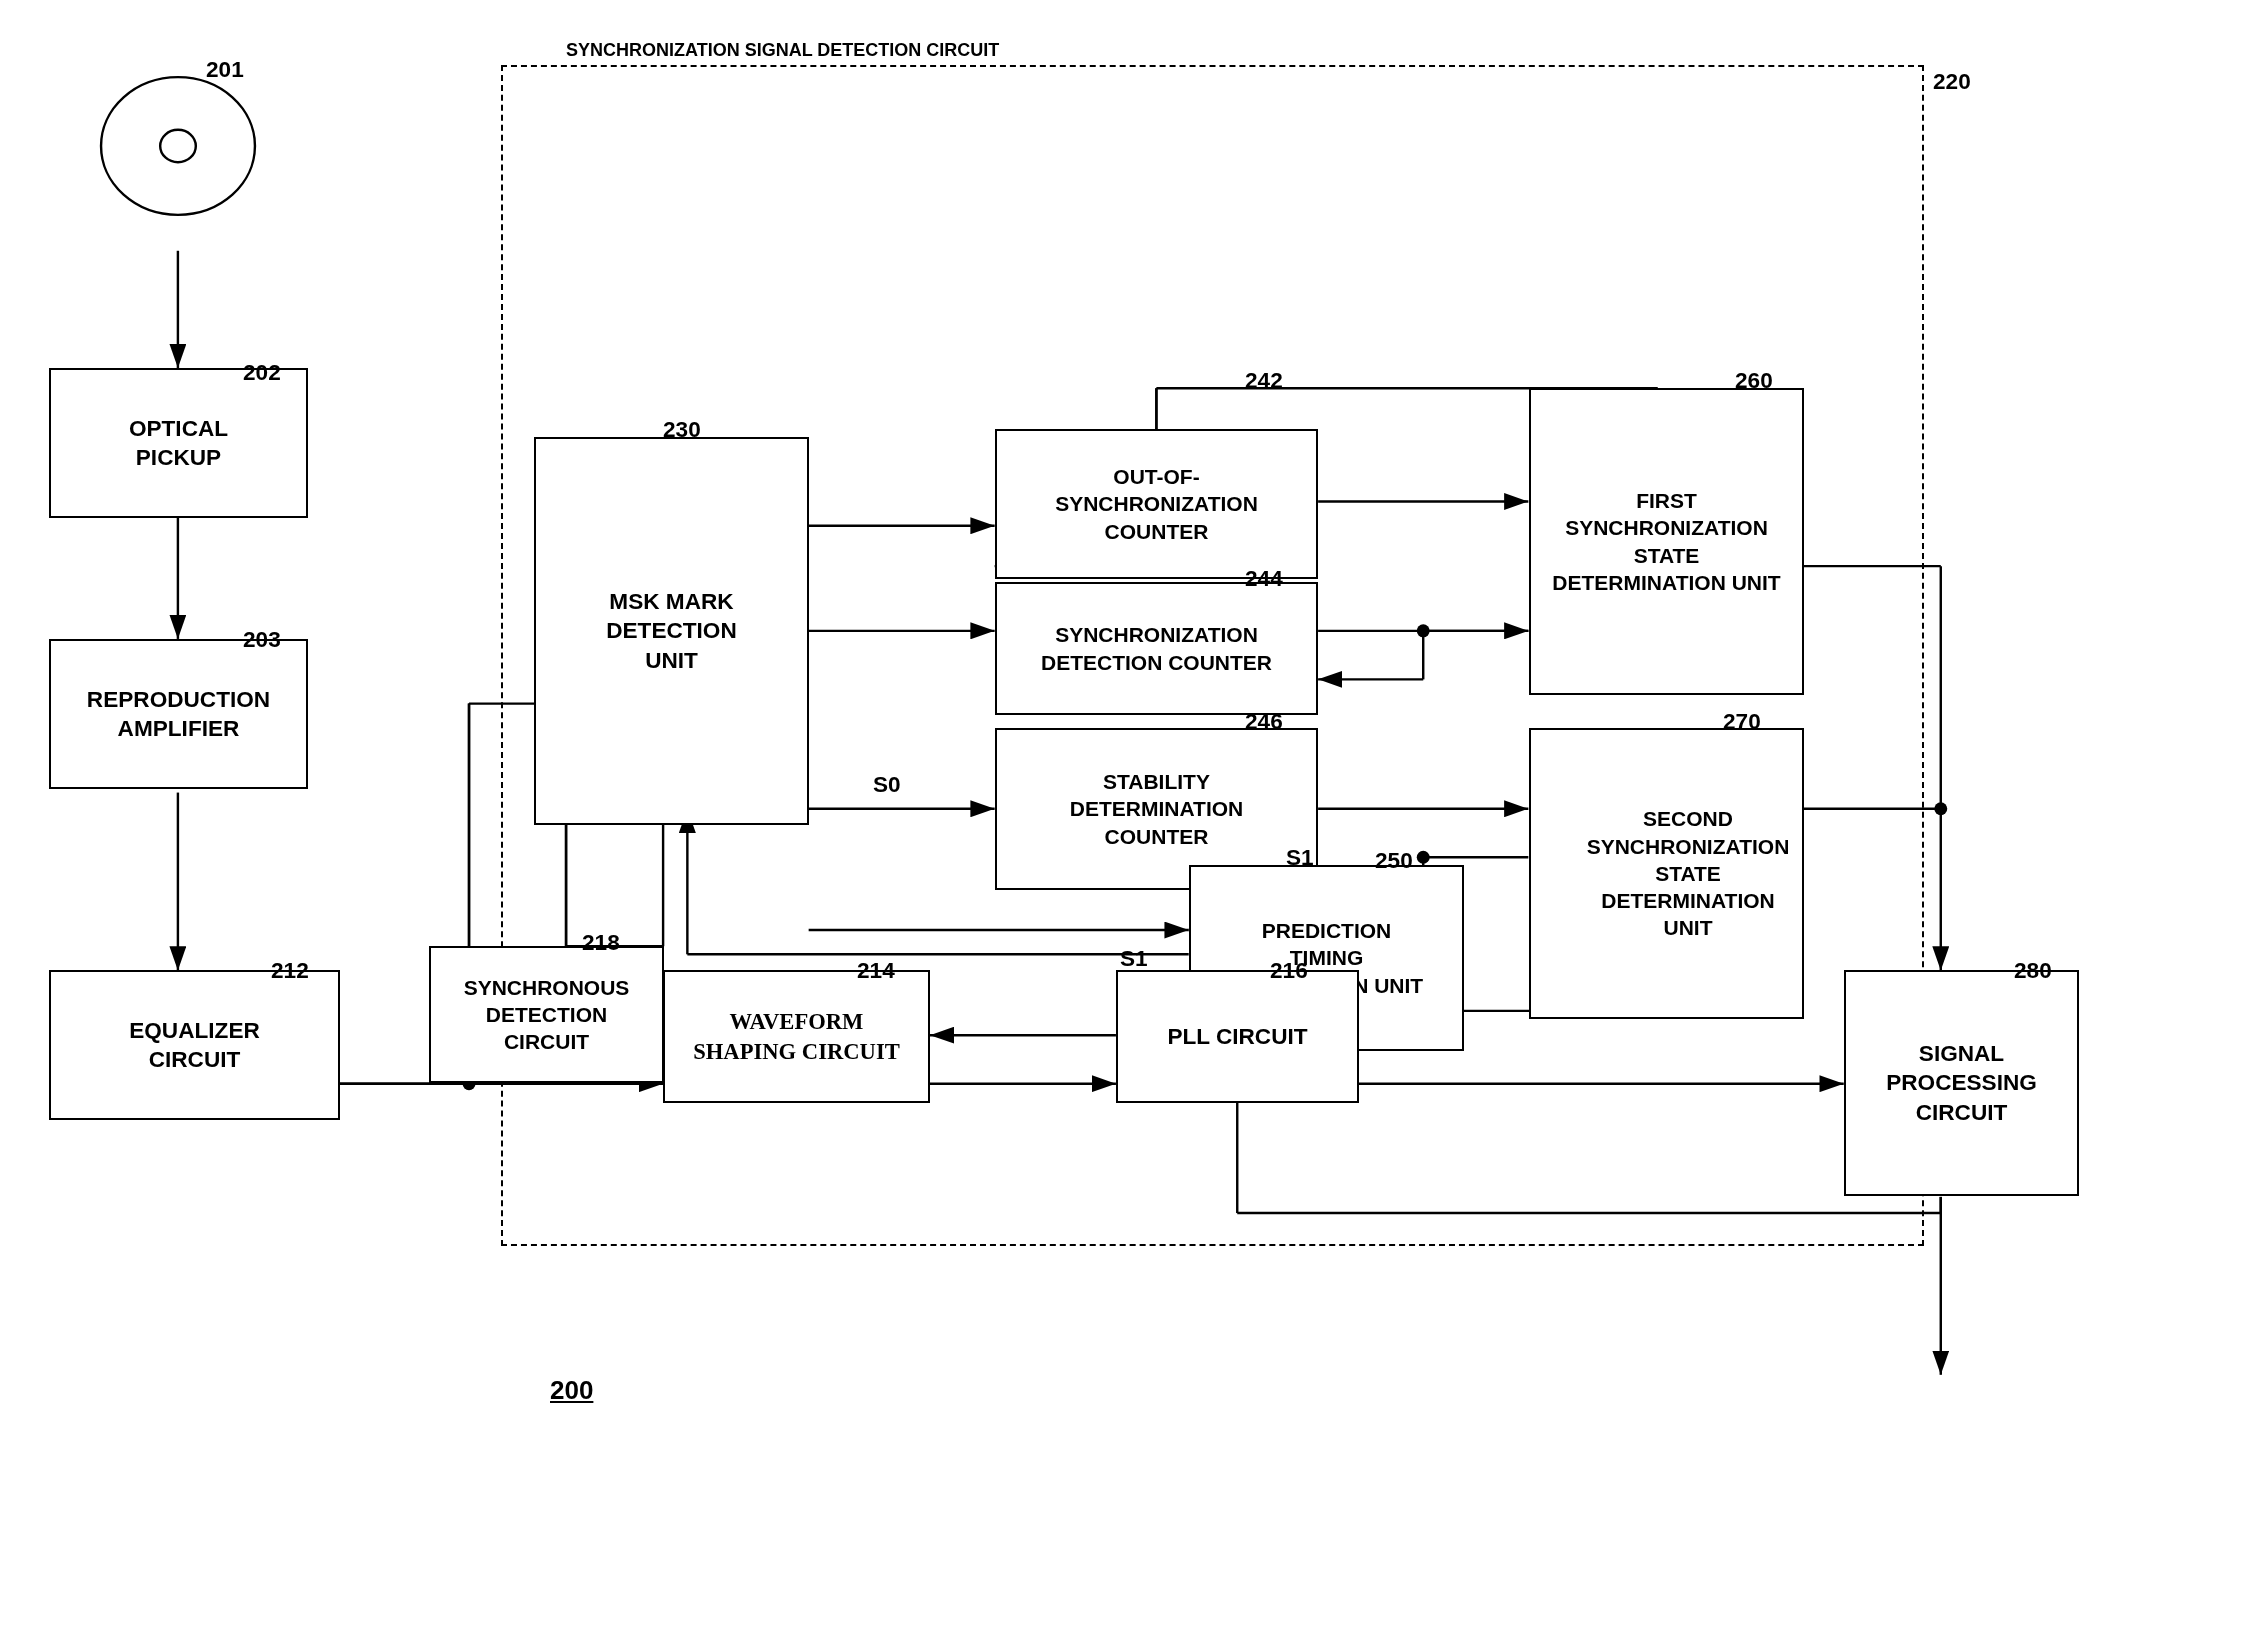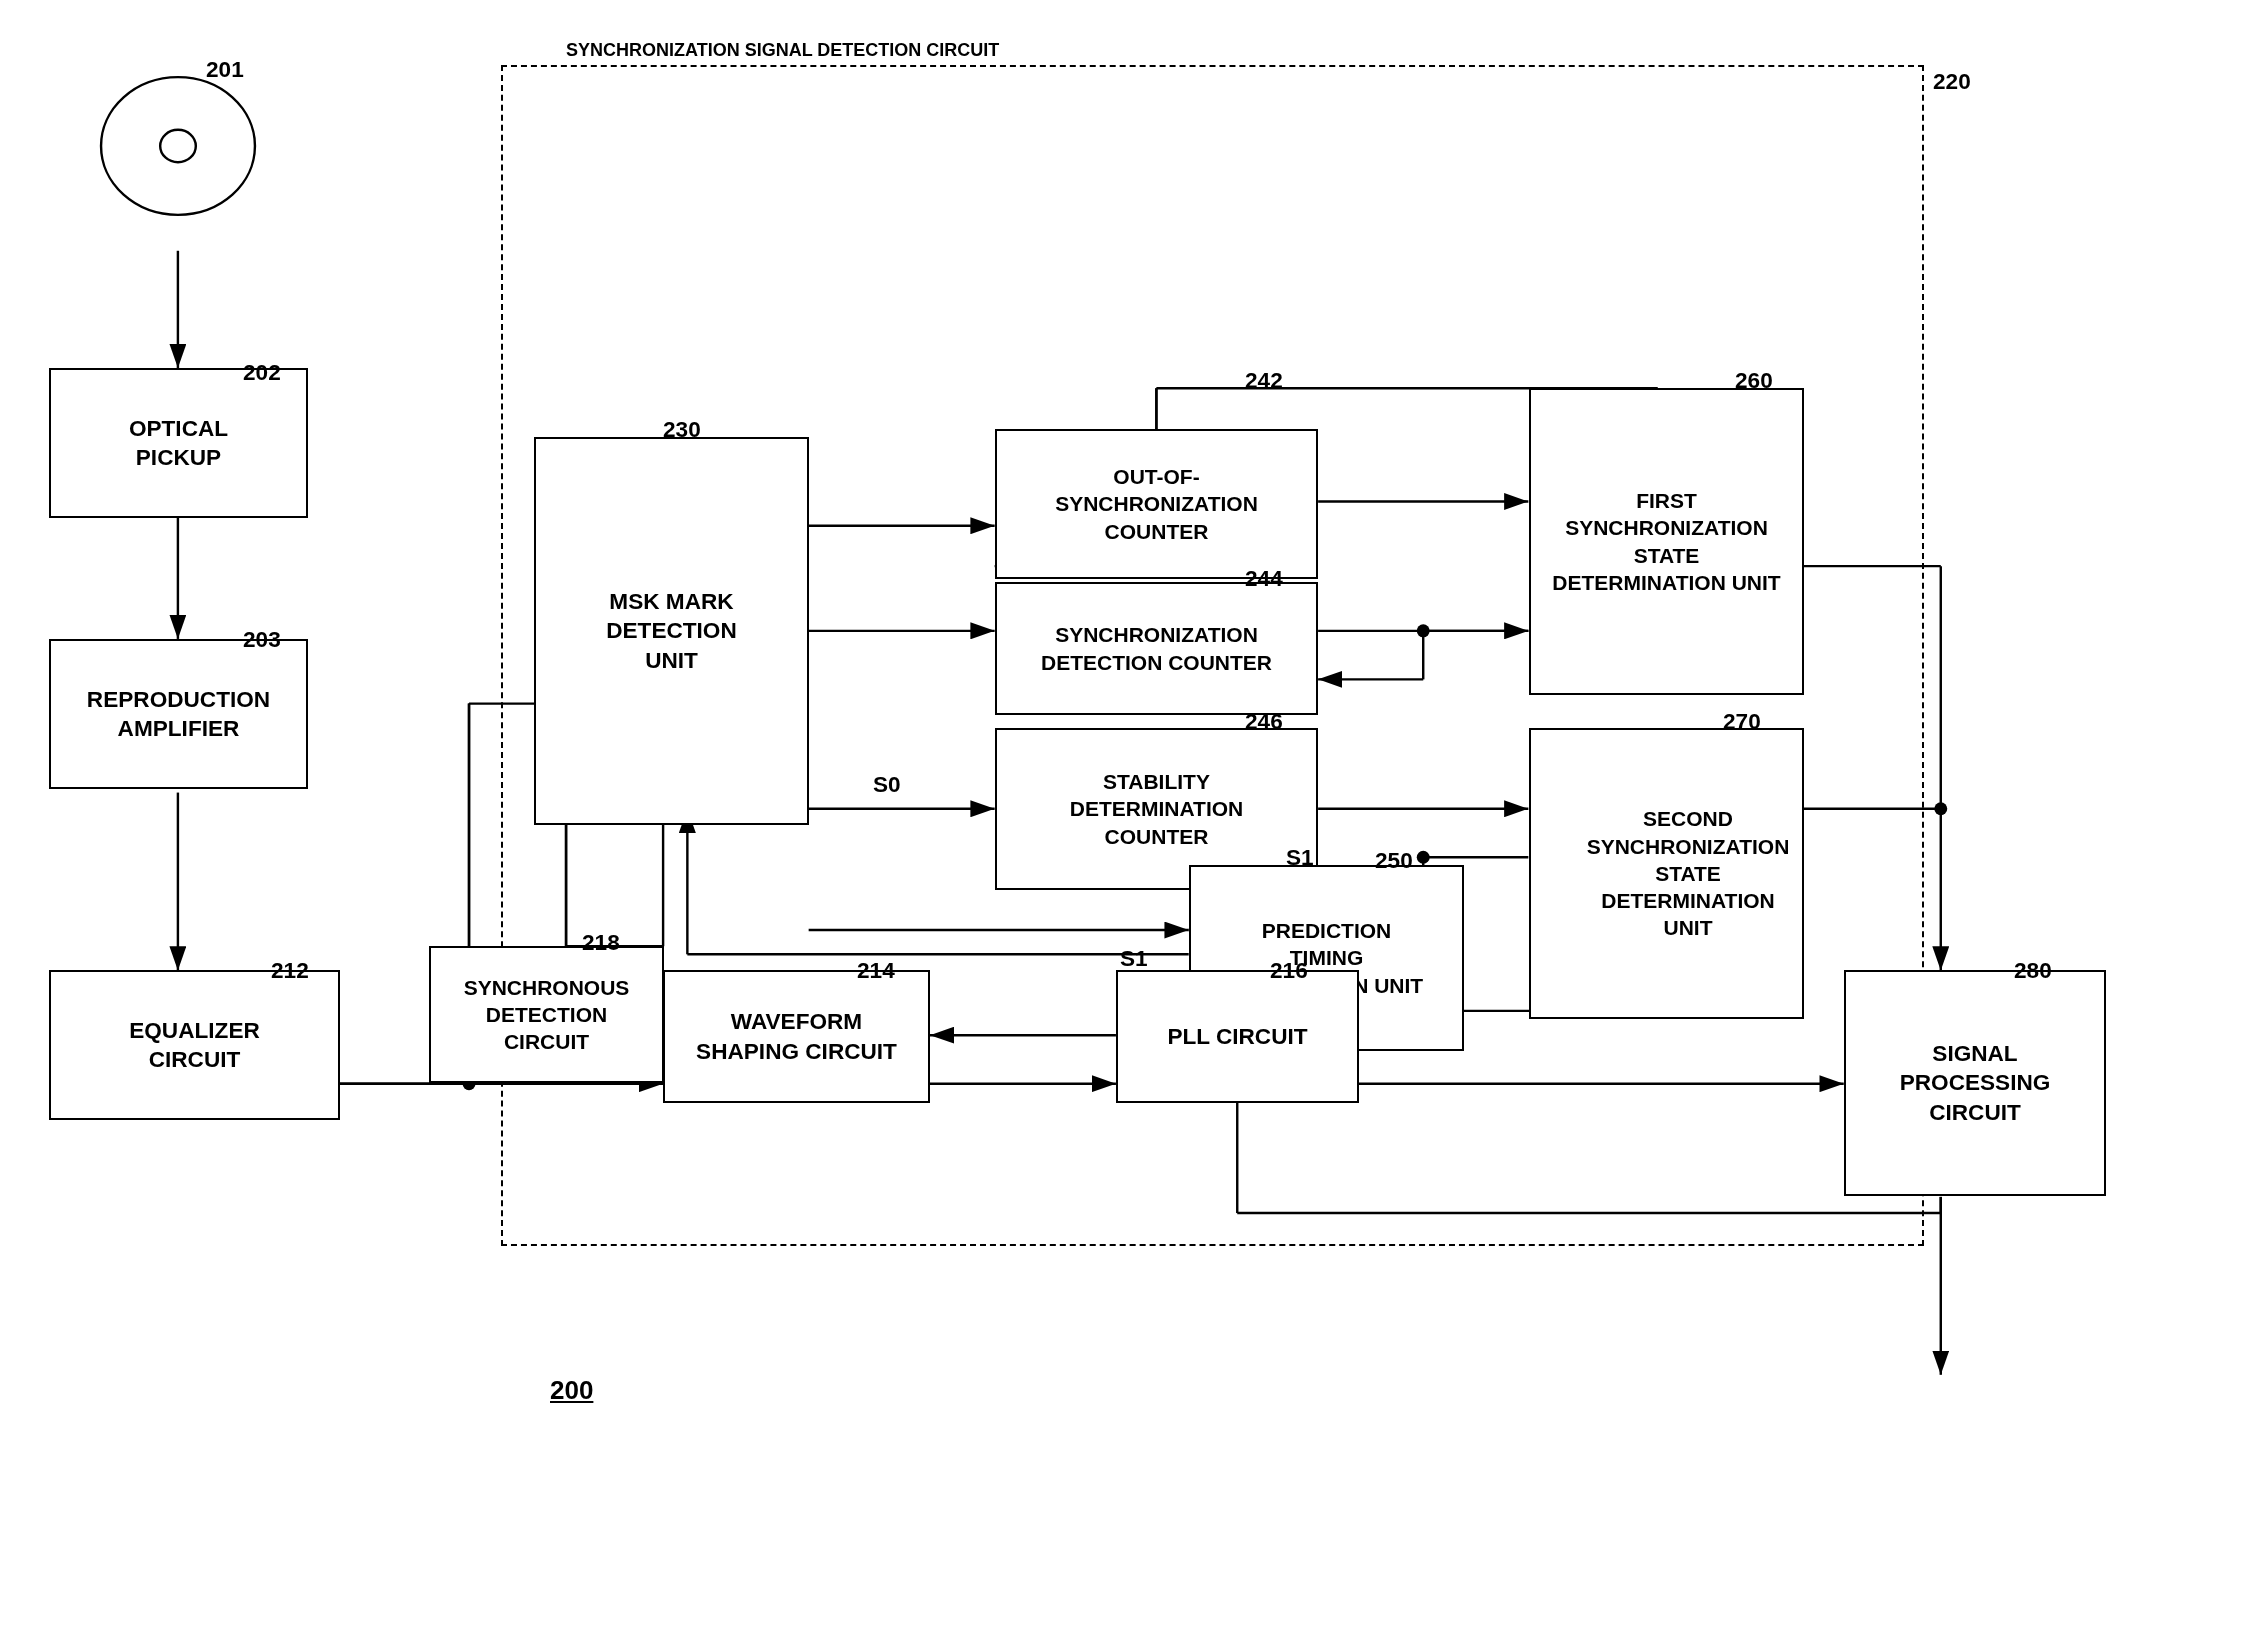--- a/index.html
+++ b/index.html
@@ -239,39 +239,39 @@
   <div class="label" style="left:1723px; top:368px; font-size:22.6px;margin-left:12px;">260</div>
 
   <div class="block" style="left:1529px; top:728px; width:275px; height:291px; font-size:21px;padding-left:43px;">
     <span style="white-space:pre-line; text-align:center;">SECOND
 SYNCHRONIZATION
 STATE
 DETERMINATION UNIT</span>
   </div>
   <div class="label" style="left:1723px; top:709px; font-size:22.6px;">270</div>
 
-  <div class="block" style="left:663px; top:970px; width:267px; height:133px; font-size:22.6px;">
+  <div class="block" style="left:663px; top:970px; width:267px; height:133px; font-size:22.6px;font-family:Liberation Serif, serif;">
     <span style="white-space:pre-line; text-align:center;">WAVEFORM
 SHAPING CIRCUIT</span>
   </div>
   <div class="label" style="left:857px; top:958px; font-size:22.6px;">214</div>
 
   <div class="block" style="left:1116px; top:970px; width:243px; height:133px; font-size:22.6px;">
     <span style="white-space:pre-line; text-align:center;">PLL CIRCUIT</span>
   </div>
   <div class="label" style="left:1270px; top:958px; font-size:22.6px;">216</div>
 
   <div class="block" style="left:429px; top:946px; width:235px; height:137px; font-size:21px;">
     <span style="white-space:pre-line; text-align:center;">SYNCHRONOUS
 DETECTION
 CIRCUIT</span>
   </div>
   <div class="label" style="left:582px; top:930px; font-size:22.6px;">218</div>
 
-  <div class="block" style="left:1844px; top:970px; width:262px; height:226px; font-size:22.6px;">
+  <div class="block" style="left:1844px; top:970px; width:235px; height:226px; font-size:22.6px;">
     <span style="white-space:pre-line; text-align:center;">SIGNAL
 PROCESSING
 CIRCUIT</span>
   </div>
   <div class="label" style="left:2014px; top:958px; font-size:22.6px;">280</div>
 
   <div class="label" style="left:550px; top:1375px; font-size:26px; font-weight:bold; text-decoration:underline;">200</div>
 
 </div>
 

